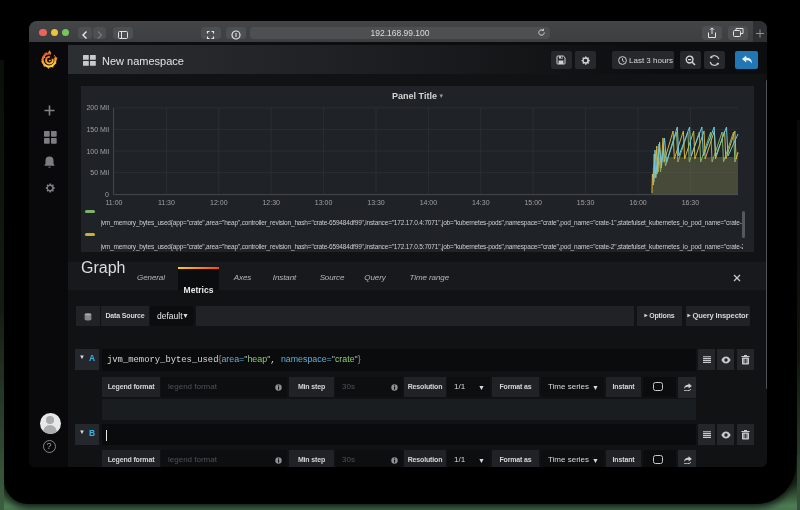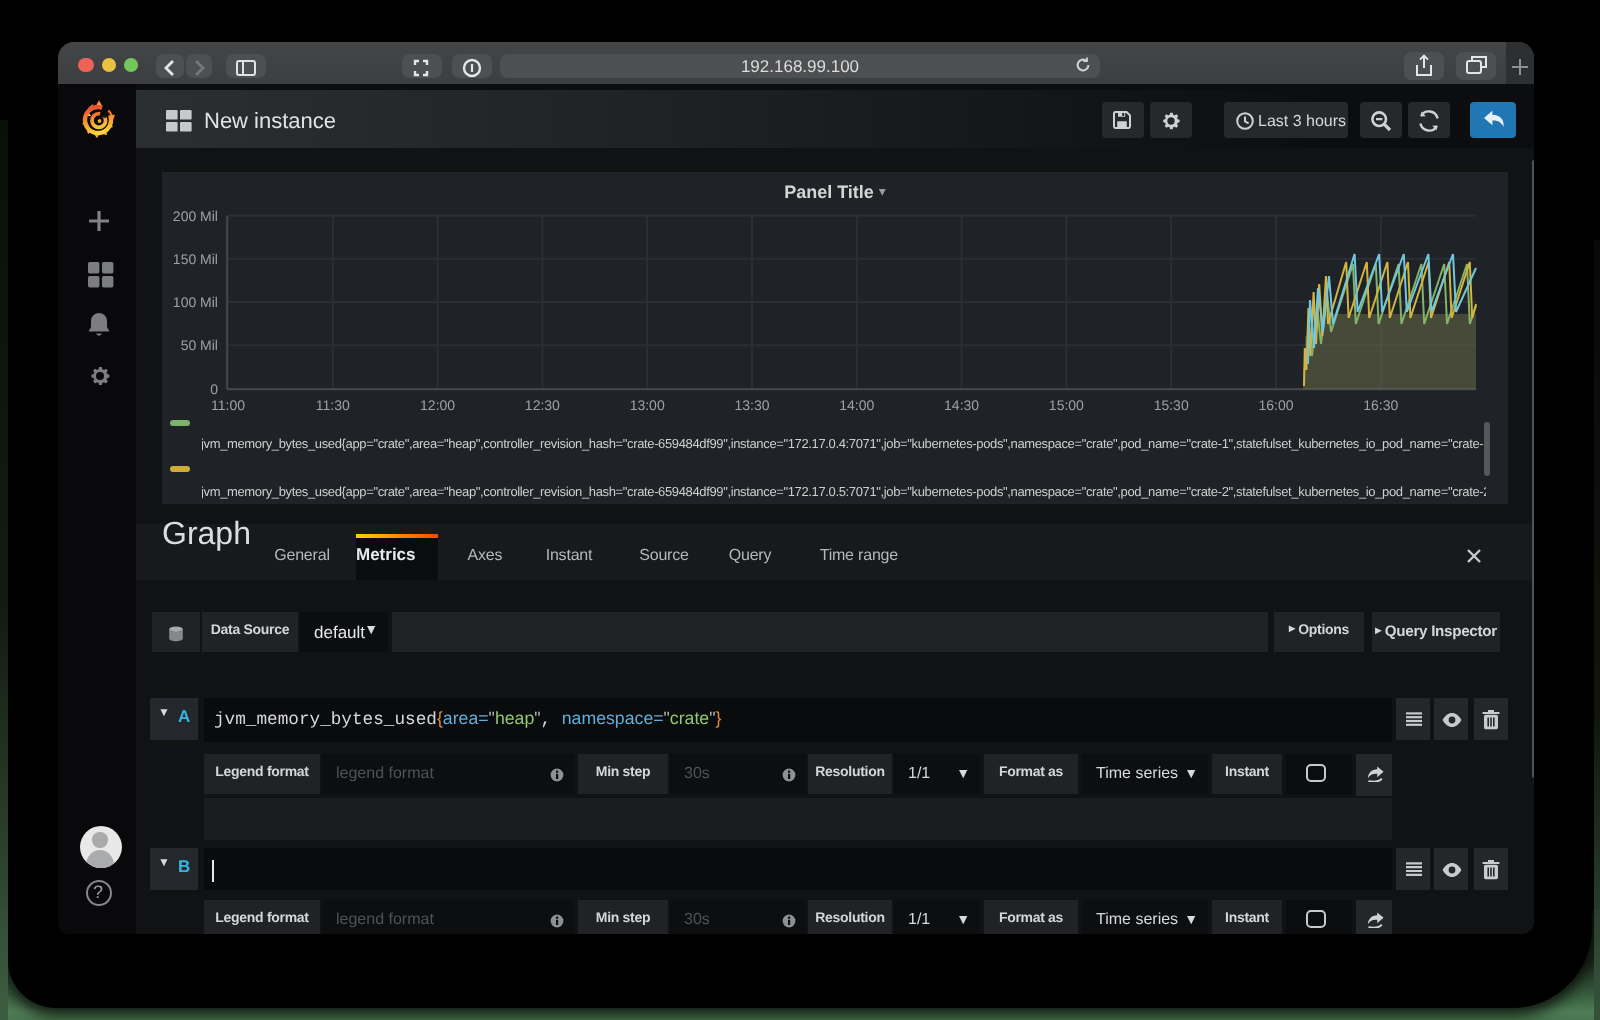--- a/index.html
+++ b/index.html
@@ -29,21 +29,21 @@
   
   #sidebar{position:absolute;left:0;top:20.5px;width:39px;height:425.5px;background:#09090b;}
   
   #content{position:absolute;left:39px;top:53px;width:699px;height:393px;background:#101214;}
   #panel{position:absolute;left:52px;top:65px;width:673px;height:166px;background:#1f2226;}
   .legtxt{position:absolute;font-size:6.5px;letter-spacing:-0.18px;color:#cdced0;line-height:8px;white-space:nowrap;}
   
   .gl{background:#202226;color:#d5d6d8;font-weight:bold;font-size:7px;letter-spacing:-0.15px;line-height:20px;
       text-align:center;position:absolute;height:20px;}
   .gi{background:#0d0e10;color:#53575c;font-size:8px;line-height:20px;position:absolute;height:20px;}
-  .tabt{position:absolute;top:251.5px;font-size:8px;letter-spacing:-0.1px;color:#b5b7b9;}
+  .tabt{position:absolute;top:251.5px;font-size:8px;letter-spacing:-0.1px;color:#b5b7b9;font-style:italic;}
   .qbtn{position:absolute;width:17px;height:21px;background:#24272a;}
   .ph{color:#4e5358;}
 </style></head>
 <body>
 <div id="stage">
   <div id="wallpaper"></div>
   <div id="shadow"></div>
   <div style="position:absolute;left:0;top:60px;width:4px;height:450px;background:linear-gradient(to bottom,rgba(30,42,27,0.35) 0%,rgba(36,50,31,0.55) 55%,#3c5c40 100%);"></div>
   <div style="position:absolute;right:0;top:120px;width:3px;height:390px;background:linear-gradient(to bottom,rgba(28,38,25,0.25) 0%,rgba(34,46,29,0.45) 60%,#35503a 100%);"></div>
   <div id="win">
@@ -183,21 +183,21 @@
     </div>
     <div id="navbar">
       <svg class="abs" style="left:15px;top:9.5px;" width="13" height="11" viewBox="0 0 13 11">
         <g fill="#c8c9cb">
             <rect x="0" y="0" width="5.8" height="4.8" rx="0.6"></rect>
             <rect x="7" y="0" width="5.8" height="4.8" rx="0.6"></rect>
         <rect x="0" y="6" width="5.8" height="4.8" rx="0.6"></rect>
             <rect x="7" y="6" width="5.8" height="4.8" rx="0.6"></rect>
           </g>
         </svg>
-      <div class="abs" style="left:34px;top:9.5px;font-size:11px;color:#e2e3e4;">New instance</div>
+      <div class="abs" style="left:34px;top:9.5px;font-size:11px;color:#e2e3e4;">New namespace</div>
       <div class="nbtn" style="left:483px;width:20.5px;">
         <svg style="margin:3.5px 0 0 5px;" width="10" height="10" viewBox="0 0 10 10">
           <path fill="none" stroke="#d0d1d2" stroke-width="1" d="M1 1.7a0.7 0.7 0 0 1 .7-.7h5.6L9 2.7v5.6a0.7 0.7 0 0 1-.7.7H1.7a0.7 0.7 0 0 1-.7-.7z"></path>
           <path fill="#d0d1d2" d="M3 1.2h3.6v2.2H3zM2.6 5.6h4.8V9H2.6z"></path>
             <rect x="5.1" y="1.5" width="1" height="1.5" fill="#26292c"></rect>
           </svg>
       </div>
       <div class="nbtn" style="left:507.3px;width:20.5px;">
         <svg style="margin:3.5px 0 0 5px;" width="11" height="11" viewBox="0 0 24 24">
           <path fill="#d0d1d2" d="M12 8a4 4 0 1 0 0 8 4 4 0 0 0 0-8zm9.4 5.4-2.2.6a7.4 7.4 0 0 1-.6 1.5l1.2 2-1.9 1.9-2-1.2c-.5.3-1 .5-1.5.6l-.6 2.2h-2.7l-.6-2.2c-.5-.1-1-.3-1.5-.6l-2 1.2-1.9-1.9 1.2-2a7.4 7.4 0 0 1-.6-1.5l-2.2-.6v-2.7l2.2-.6c.1-.5.3-1 .6-1.5l-1.2-2 1.9-1.9 2 1.2c.5-.3 1-.5 1.5-.6l.6-2.2h2.7l.6 2.2c.5.1 1 .3 1.5.6l2-1.2 1.9 1.9-1.2 2c.3.5.5 1 .6 1.5l2.2.6z"></path>
@@ -293,21 +293,21 @@
       <div class="legtxt" style="left:19.5px;top:133.4px;width:642px;overflow:hidden;">jvm_memory_bytes_used{app="crate",area="heap",controller_revision_hash="crate-659484df99",instance="172.17.0.4:7071",job="kubernetes-pods",namespace="crate",pod_name="crate-1",statefulset_kubernetes_io_pod_name="crate-1"</div>
       <div class="abs" style="left:4px;top:146.9px;width:10px;height:3px;border-radius:1.5px;background:#cfae35;"></div>
       <div class="legtxt" style="left:19.5px;top:157.3px;width:642px;overflow:hidden;">jvm_memory_bytes_used{app="crate",area="heap",controller_revision_hash="crate-659484df99",instance="172.17.0.5:7071",job="kubernetes-pods",namespace="crate",pod_name="crate-2",statefulset_kubernetes_io_pod_name="crate-2"</div>
       <div class="abs" style="left:661px;top:125px;width:2.5px;height:27px;border-radius:1.5px;background:#56595c;"></div>
     </div>
 
     <div class="abs" style="left:39px;top:241px;width:699px;height:28px;background:#17191c;"></div>
     <div class="abs" style="left:52px;top:238px;font-size:16px;color:#dcddde;">Graph</div>
     <div class="tabt" style="left:104px;width:36px;text-align:center;">General</div>
     <div class="abs" style="left:149px;top:246px;width:41px;height:23px;background:#0b0c0e;border-top:2px solid;border-image:linear-gradient(to right,#ffd500,#ff4400) 1;">
-      <div style="font-size:8.5px;color:#e9eaeb;font-weight:bold;text-align:left;margin-top:3px;">Metrics</div>
+      <div style="font-size:8.5px;color:#e9eaeb;font-weight:bold;text-align:center;margin-top:16px;">Metrics</div>
     </div>
     <div class="tabt" style="left:195px;width:37px;text-align:center;">Axes</div>
     <div class="tabt" style="left:237px;width:37px;text-align:center;">Instant</div>
     <div class="tabt" style="left:284px;width:38px;text-align:center;">Source</div>
     <div class="tabt" style="left:328px;width:36px;text-align:center;">Query</div>
     <div class="tabt" style="left:368px;width:52px;text-align:right;">Time range</div>
     <svg class="abs" style="left:703.5px;top:253px;" width="8" height="8" viewBox="0 0 8 8">
       <g stroke="#c7c8c9" stroke-width="1.2">
           <line x1="1" y1="1" x2="7" y2="7"></line>
           <line x1="7" y1="1" x2="1" y2="7"></line>

